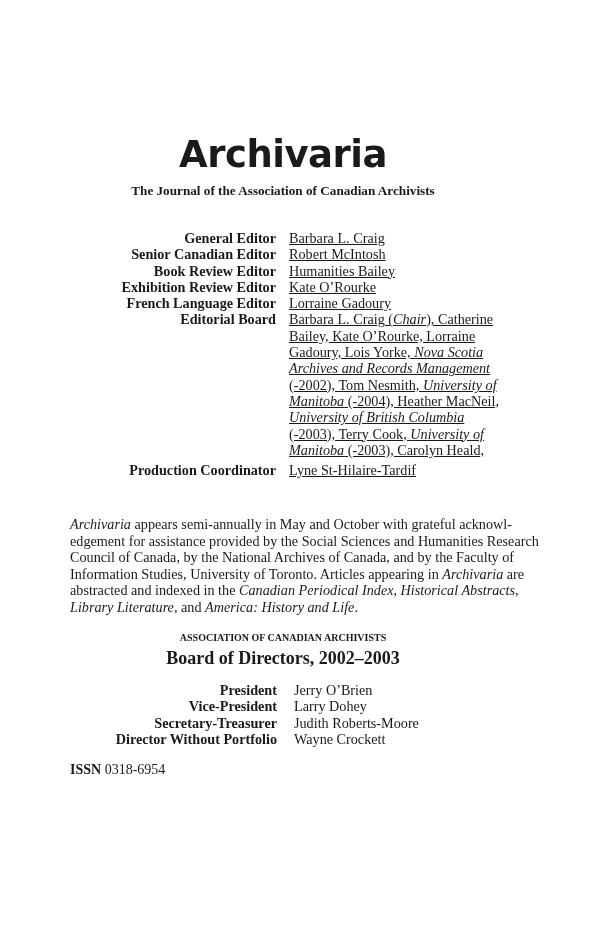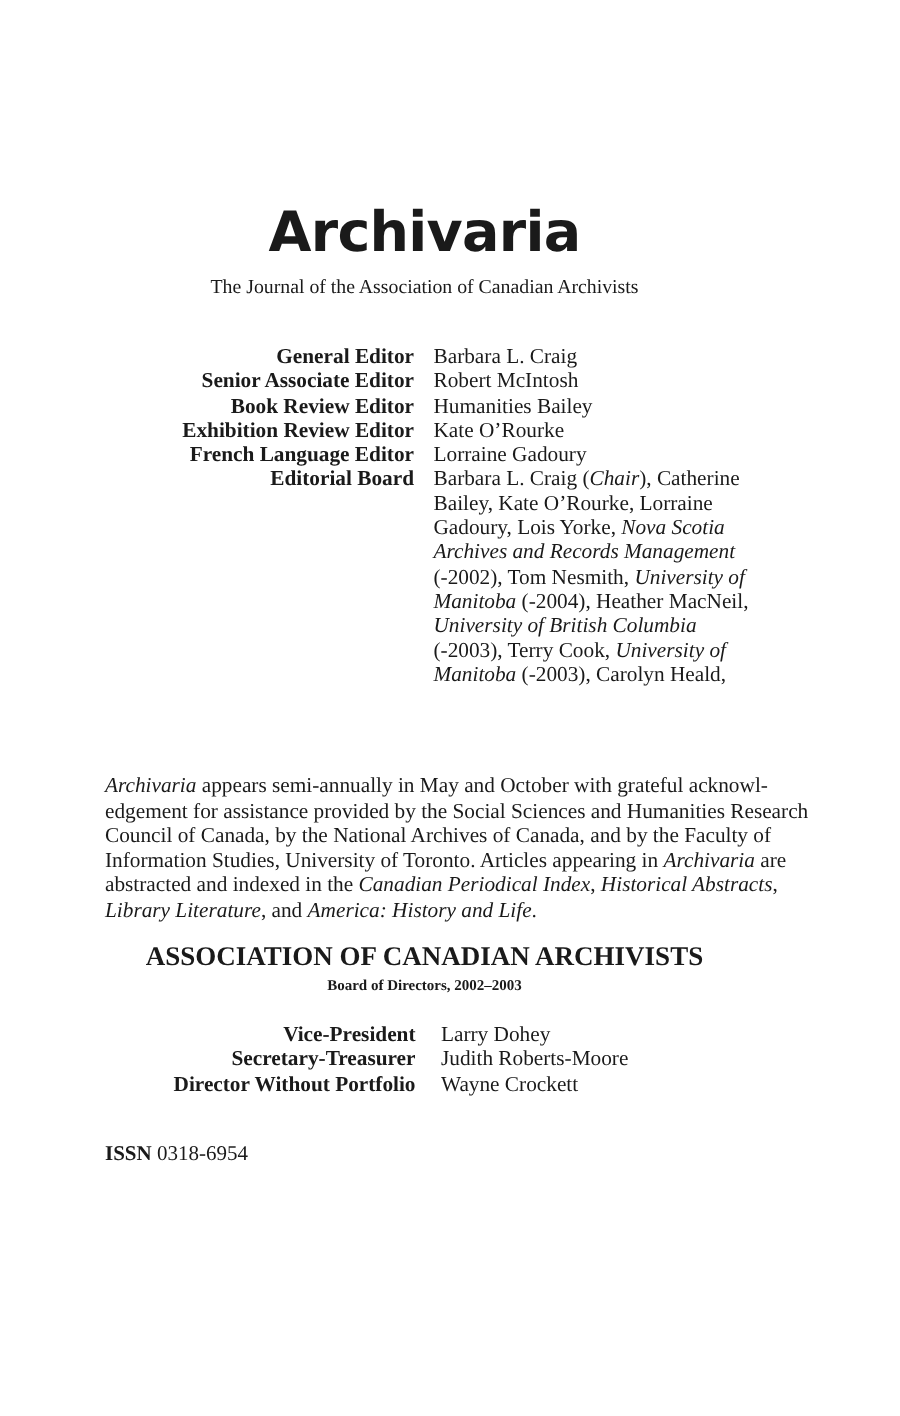--- a/index.html
+++ b/index.html
@@ -27,21 +27,21 @@
       letter-spacing: -0.5px;
       color: #1a1a1a;
       line-height: 54px;
     }
     .journal-subtitle {
       position: absolute;
       top: 182px;
       left: 0;
       width: 566px;
       text-align: center;
-      font-weight: normal;
+      font-weight: bold;
       font-size: 13.2px;
       line-height: 18px;
     }
     .masthead {
       position: absolute;
       left: 0;
       width: 504px;
     }
     .masthead.editors { top: 230px; }
     .masthead.directors { top: 682px; }
@@ -51,21 +51,21 @@
       font-size: 14.2px;
       line-height: 16.3px;
     }
     .row .label {
       font-weight: bold;
       text-align: right;
       flex: 0 0 auto;
       white-space: nowrap;
     }
     .editors .row .label { width: 276px; }
-    .editors .row .value { margin-left: 13px; width: 200px; }
+    .editors .row .value { margin-left: 13px; width: 200px; text-decoration: underline; }
     .directors .row .label { width: 277px; }
     .directors .row .value { margin-left: 17px; width: 200px; }
     .row.spaced { margin-top: 4px; }
     .board-text .line { display: block; white-space: nowrap; }
     i { font-style: italic; }
     .paragraph {
       position: absolute;
       top: 516px;
       left: 70px;
       width: 427px;
@@ -81,31 +81,31 @@
       white-space: nowrap;
     }
     .paragraph .line.last { text-align-last: left; }
     .assoc-heading {
       position: absolute;
       top: 629px;
       left: 0;
       width: 566px;
       text-align: center;
       font-weight: bold;
-      font-size: 18px;
+      font-size: 10px;
       line-height: 17px;
     }
     .board-heading {
       position: absolute;
       top: 649px;
       left: 0;
       width: 566px;
       text-align: center;
       font-weight: bold;
-      font-size: 10px;
+      font-size: 18px;
       line-height: 18px;
     }
     .footer {
       position: absolute;
       top: 761px;
       left: 70px;
       width: 427px;
       display: flex;
       justify-content: space-between;
       font-size: 14px;
@@ -118,21 +118,21 @@
 
 <div class="journal-title">Archivaria</div>
 <div class="journal-subtitle">The Journal of the Association of Canadian Archivists</div>
 
 <div class="masthead editors">
   <div class="row">
     <span class="label">General Editor</span>
     <span class="value">Barbara L. Craig</span>
   </div>
   <div class="row">
-    <span class="label">Senior Associate Editor</span>
+    <span class="label">Senior Canadian Editor</span>
     <span class="value">Robert McIntosh</span>
   </div>
   <div class="row">
     <span class="label">Book Review Editor</span>
     <span class="value">Humanities Bailey</span>
   </div>
   <div class="row">
     <span class="label">Exhibition Review Editor</span>
     <span class="value">Kate O’Rourke</span>
   </div>
@@ -147,35 +147,43 @@
         <span class="line"><span>Bailey, Kate O’Rourke, Lorraine</span></span>
         <span class="line"><span>Gadoury, Lois Yorke, </span><i>Nova Scotia</i></span>
         <span class="line"><i>Archives and Records Management</i></span>
         <span class="line"><span>(-2002), Tom Nesmith, </span><i>University of</i></span>
         <span class="line"><i>Manitoba</i><span> (-2004), Heather MacNeil,</span></span>
         <span class="line"><i>University of British Columbia</i></span>
         <span class="line"><span>(-2003), Terry Cook, </span><i>University of</i></span>
         <span class="line"><i>Manitoba</i><span> (-2003), Carolyn Heald,</span></span>
       </span>
   </div>
+  <div class="row spaced">
+    <span class="label">Production Coordinator</span>
+    <span class="value">Lyne St-Hilaire-Tardif</span>
+  </div>
 </div>
 
 <div class="paragraph">
     <span class="line"><i>Archivaria</i><span> appears semi-annually in May and October with grateful acknowl-</span></span>
     <span class="line"><span>edgement for assistance provided by the Social Sciences and Humanities Research</span></span>
     <span class="line"><span>Council of Canada, by the National Archives of Canada, and by the Faculty of</span></span>
     <span class="line"><span>Information Studies, University of Toronto. Articles appearing in </span><i>Archivaria</i><span> are</span></span>
     <span class="line"><span>abstracted and indexed in the </span><i>Canadian Periodical Index</i><span>, </span><i>Historical Abstracts</i><span>,</span></span>
     <span class="line last"><i>Library Literature</i><span>, and </span><i>America:  History and Life</i><span>.</span></span>
   </div>
 
 <div class="assoc-heading">ASSOCIATION OF CANADIAN ARCHIVISTS</div>
 <div class="board-heading">Board of Directors, 2002–2003</div>
 
 <div class="masthead directors">
+  <div class="row">
+    <span class="label">President</span>
+    <span class="value">Jerry O’Brien</span>
+  </div>
   <div class="row">
     <span class="label">Vice-President</span>
     <span class="value">Larry Dohey</span>
   </div>
   <div class="row">
     <span class="label">Secretary-Treasurer</span>
     <span class="value">Judith Roberts-Moore</span>
   </div>
   <div class="row">
     <span class="label">Director Without Portfolio</span>

